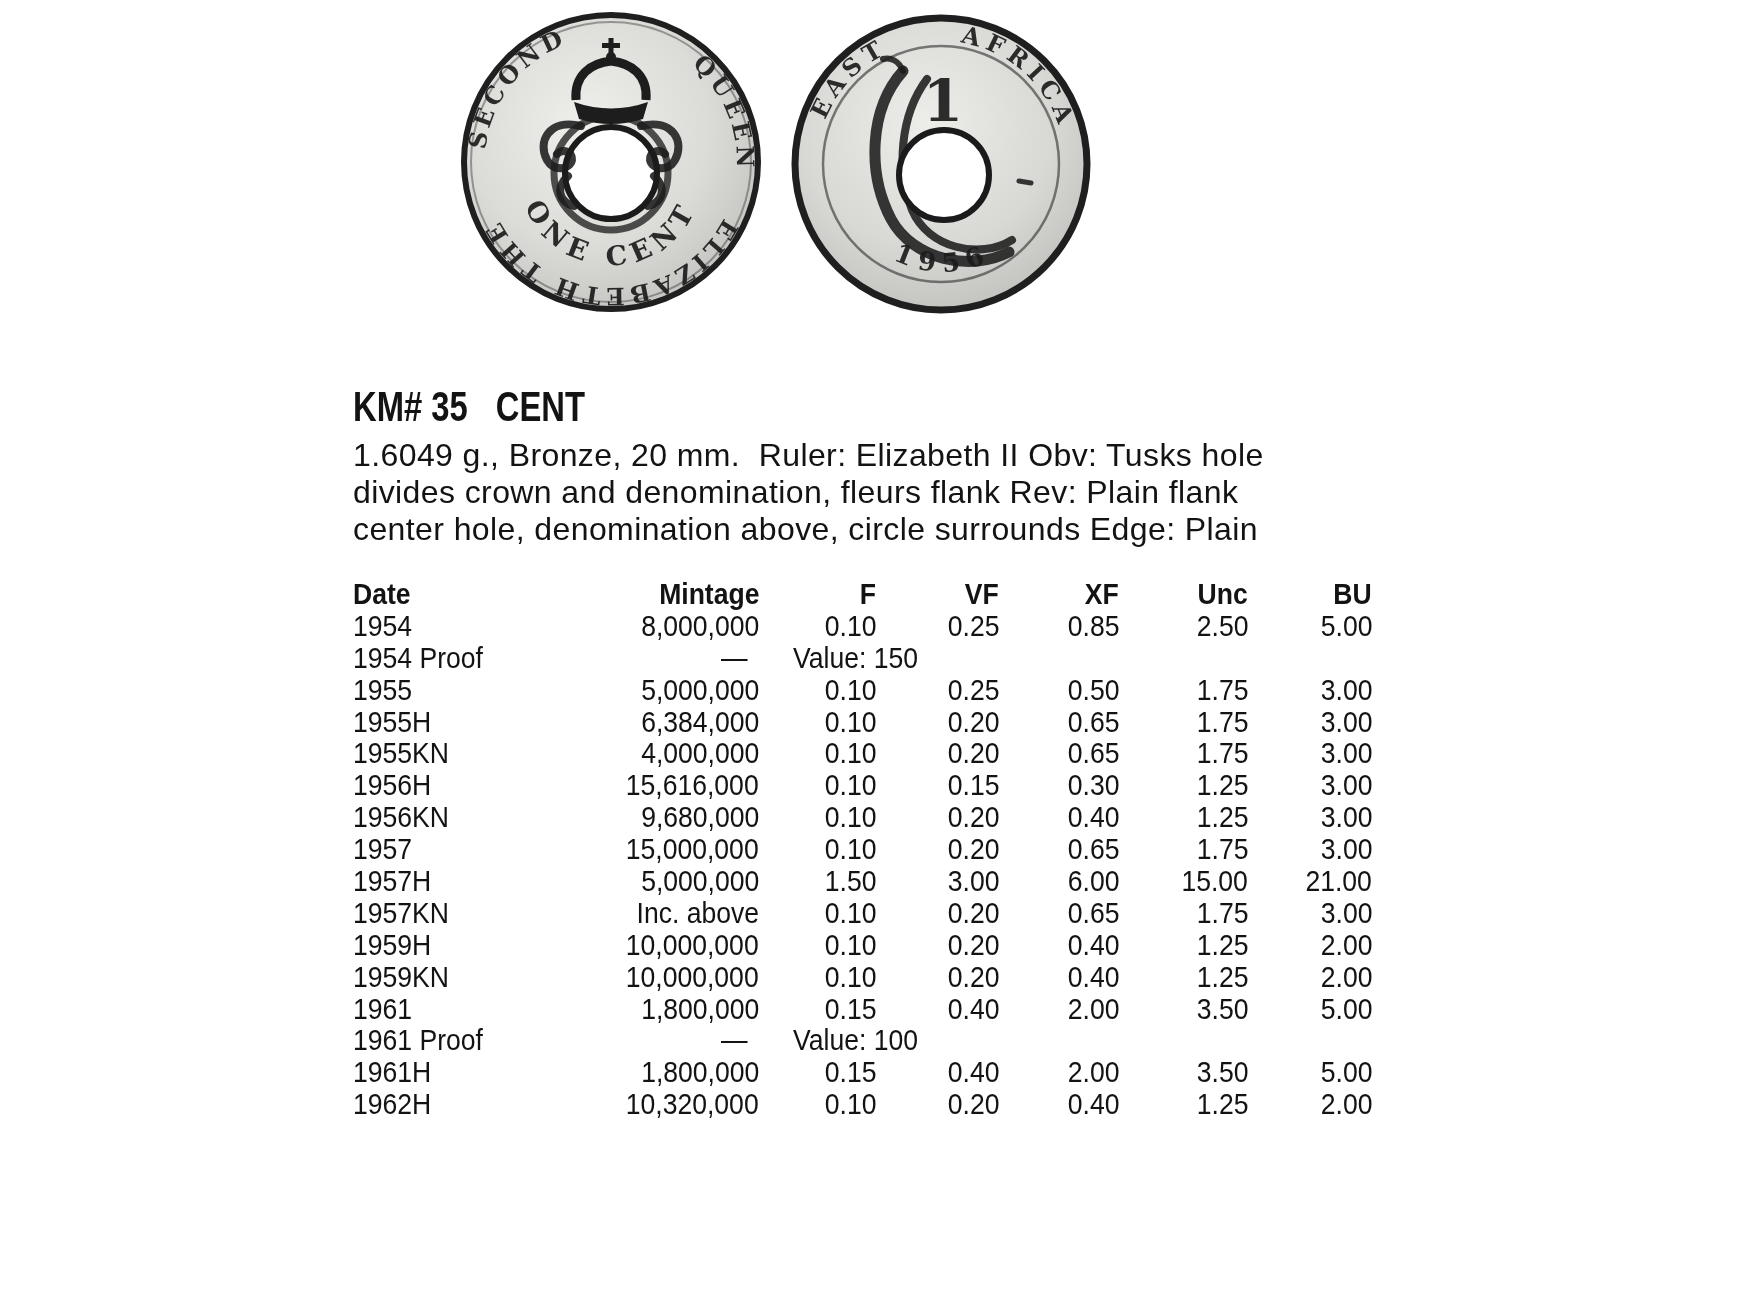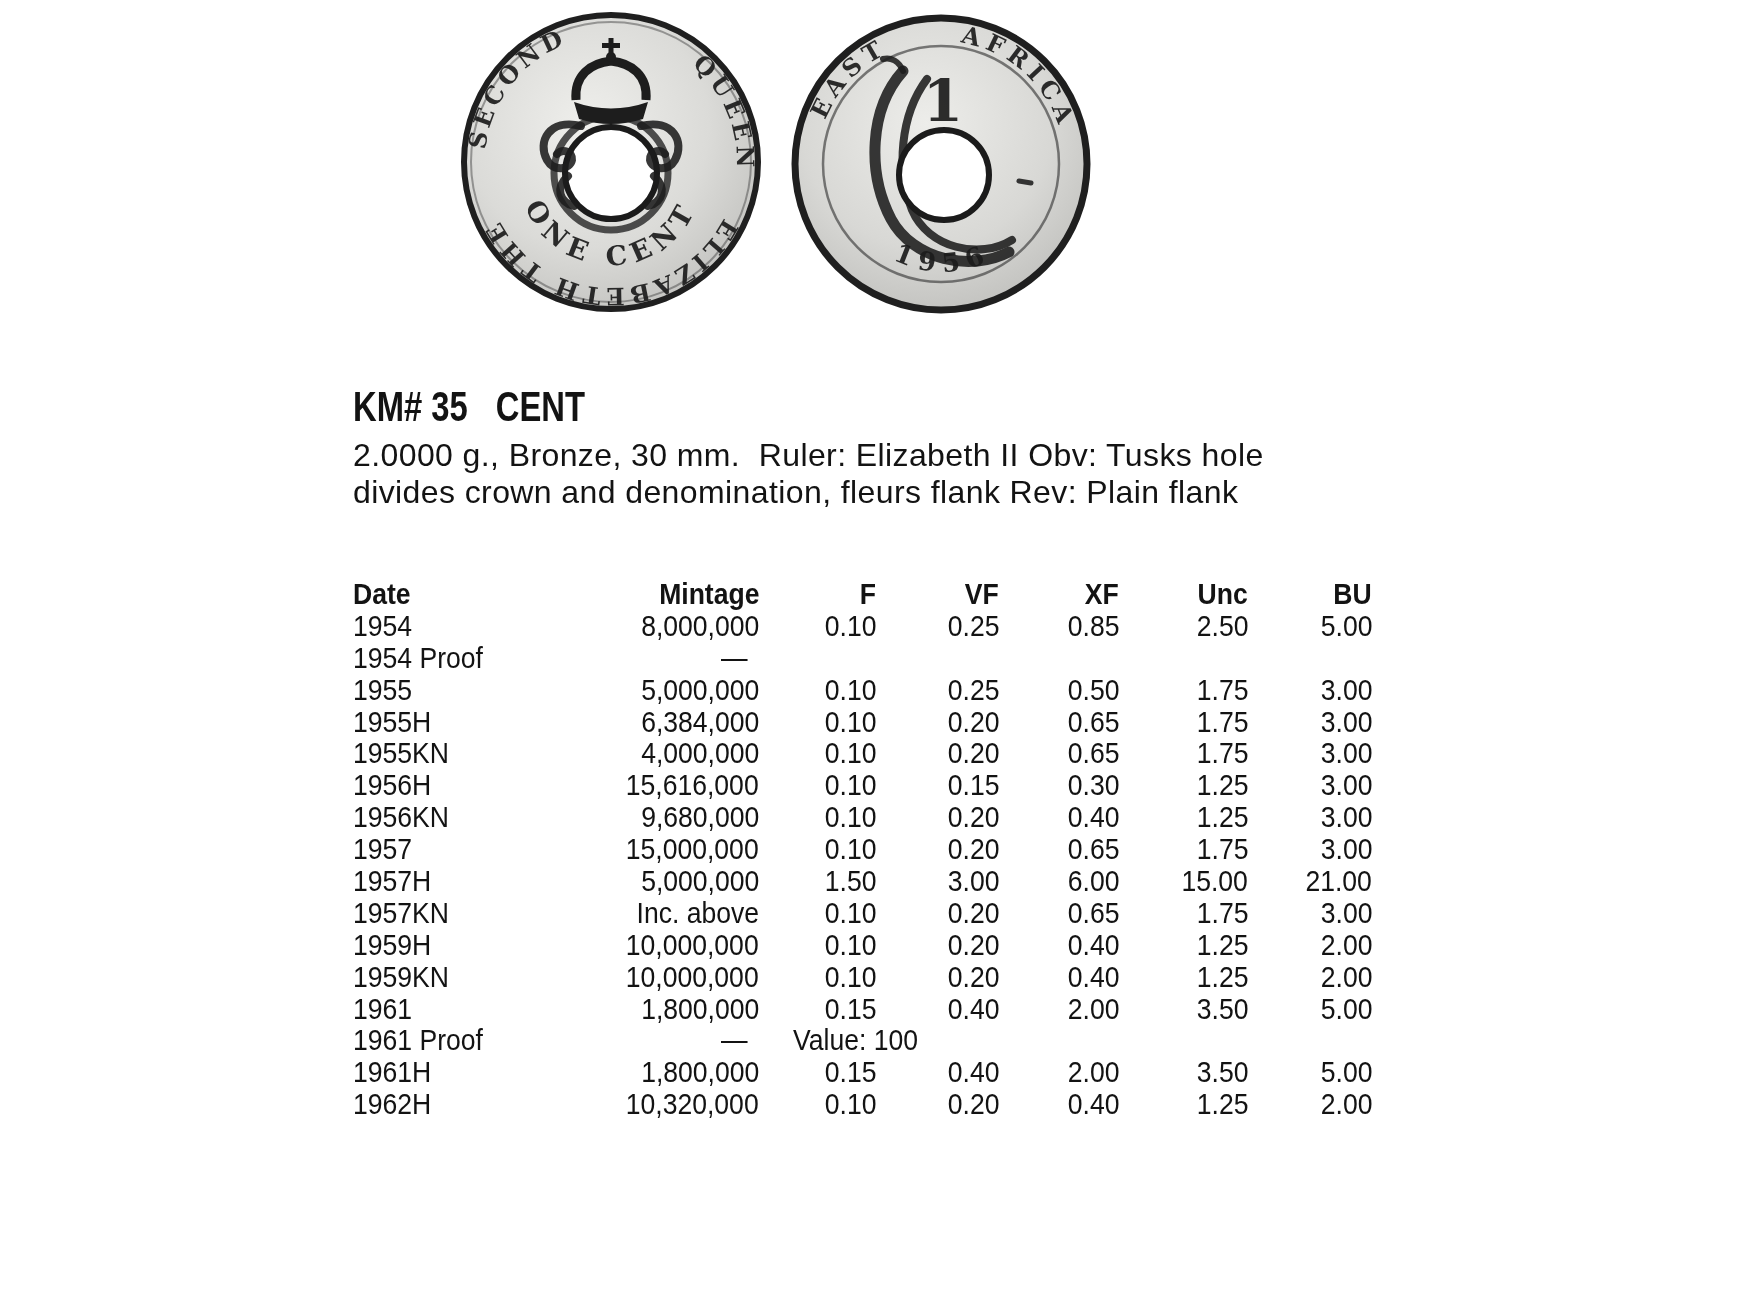--- a/index.html
+++ b/index.html
@@ -121,22 +121,23 @@
     <textPath href="#revTop" startOffset="73%">AFRICA</textPath>
   </text>
   <text class="coin-txt" font-size="26" letter-spacing="8" text-anchor="middle">
     <textPath href="#revBot" startOffset="50%">1956</textPath>
   </text>
 </svg>
 
 <div id="title" class="abs"><span>KM# 35</span><span class="gap"></span><span>CENT</span></div>
 
 <div id="desc" class="abs">
-    <div class="desc-line"><span>2.0000 g., Bronze, 30 mm.  </span><span class="b">Ruler: </span><span>Elizabeth II </span><span class="b">Obv: </span><span>Tusks hole</span></div>
+    <div class="desc-line"><span>1.6049 g., Bronze, 20 mm.  </span><span class="b">Ruler: </span><span>Elizabeth II </span><span class="b">Obv: </span><span>Tusks hole</span></div>
     <div class="desc-line"><span>divides crown and denomination, fleurs flank </span><span class="b">Rev: </span><span>Plain flank</span></div>
+    <div class="desc-line"><span>center hole, denomination above, circle surrounds </span><span class="b">Edge: </span><span>Plain</span></div>
   </div>
 
 <div id="table" class="abs">
     <div class="trow thead">
       <div class="cell l"><span class="cx">Date</span></div>
       <div class="cell r"><span class="cx">Mintage</span></div>
       <div class="cell r"><span class="cx">F</span></div>
       <div class="cell r"><span class="cx">VF</span></div>
       <div class="cell r"><span class="cx">XF</span></div>
       <div class="cell r"><span class="cx">Unc</span></div>
@@ -147,20 +148,21 @@
       <div class="cell r"><span class="cx">8,000,000</span></div>
       <div class="cell r"><span class="cx">0.10</span></div>
       <div class="cell r"><span class="cx">0.25</span></div>
       <div class="cell r"><span class="cx">0.85</span></div>
       <div class="cell r"><span class="cx">2.50</span></div>
       <div class="cell r"><span class="cx">5.00</span></div>
     </div>
     <div class="trow">
       <div class="cell l"><span class="cx">1954 Proof</span></div>
       <div class="cell r dashcell"><span class="cx">—</span></div>
+      <div class="cell l vcell"><span class="cx">Value: 150</span></div>
     </div>
     <div class="trow">
       <div class="cell l"><span class="cx">1955</span></div>
       <div class="cell r"><span class="cx">5,000,000</span></div>
       <div class="cell r"><span class="cx">0.10</span></div>
       <div class="cell r"><span class="cx">0.25</span></div>
       <div class="cell r"><span class="cx">0.50</span></div>
       <div class="cell r"><span class="cx">1.75</span></div>
       <div class="cell r"><span class="cx">3.00</span></div>
     </div>

